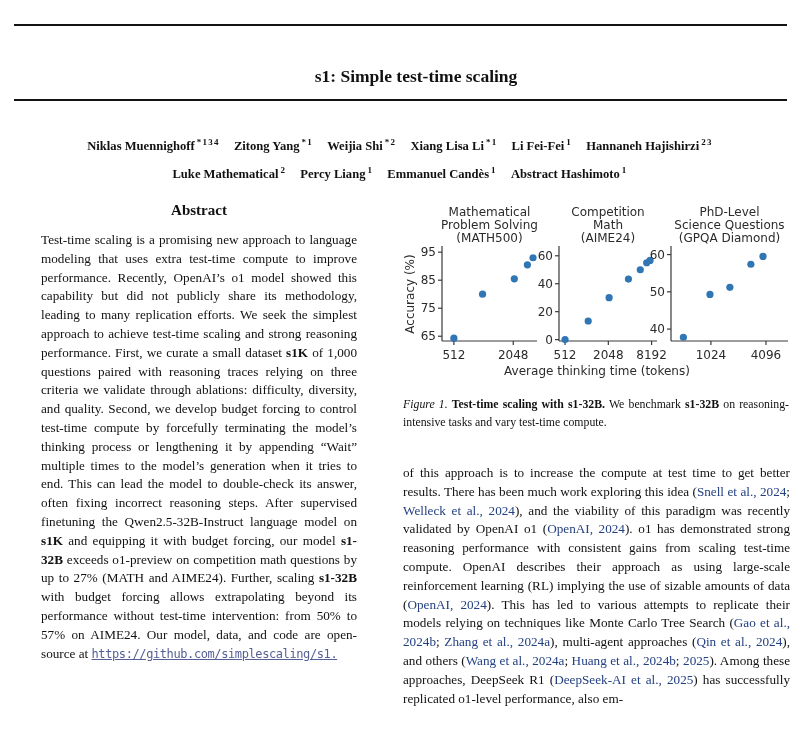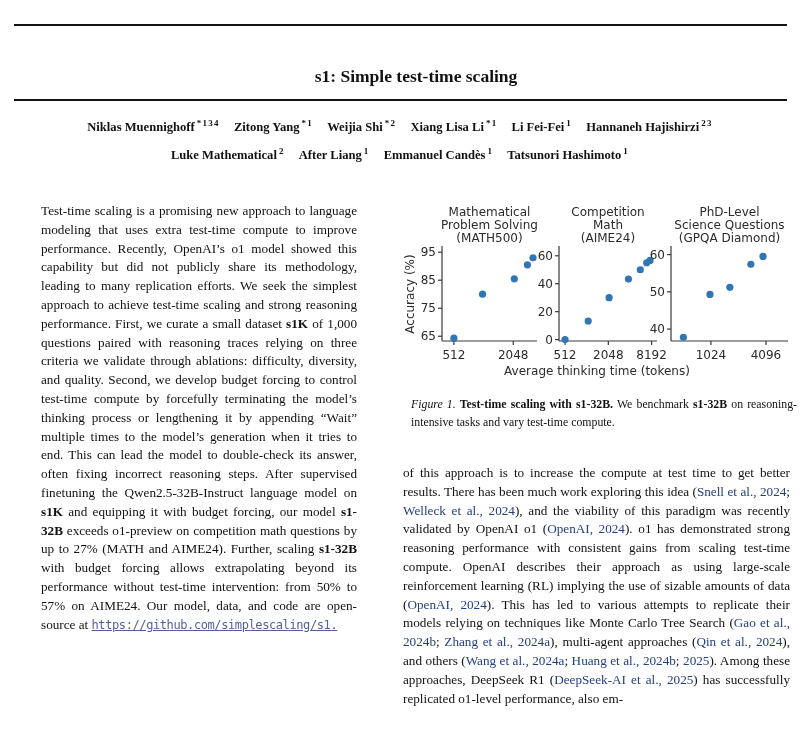--- a/index.html
+++ b/index.html
@@ -11,36 +11,36 @@
     font-family:"Liberation Serif", serif;
   }
   .rule{position:absolute; left:14px; width:773px; height:2px; background:#131313;}
   .rule-top{top:24px;}
   .rule-mid{top:99px;}
   .paper-title{
     position:absolute; top:50px; left:0; width:100%;
     text-align:center; font-weight:bold; font-size:17.5px; margin:16px;
   }
   .authors{
-    position:absolute; top:112px; left:0; width:100%;
+    position:absolute; top:131px; left:0; width:100%;
     text-align:center; font-weight:bold; font-size:12.6px; line-height:23.5px;
   }
   .author{margin:0 7px; white-space:nowrap;}
   .author sup{font-size:9px; letter-spacing:1.3px; margin-left:2px;}
   .col-left{position:absolute; left:41px; top:202px; width:316px;}
   .abstract-heading{
     text-align:center; font-weight:bold; font-size:15px; margin:0 0 12px 0;
   }
   .abstract-body{
     font-size:13.2px; line-height:18.8px; text-align:justify; hyphens:auto;
   }
   .col-right{position:absolute; left:403px; top:200px; width:387px;}
   .figure-svg{position:absolute; left:-3px; top:0;}
   .caption{
-    position:absolute; top:196px; left:8px; width:386px;
+    position:absolute; top:196px; left:0; width:386px;
     font-size:11.8px; line-height:17.5px; text-align:justify;
   }
   .intro-text{
     position:absolute; top:264px; left:0; width:387px;
     font-size:13.2px; line-height:18.8px; text-align:justify; hyphens:auto;
   }
   .b{font-weight:bold;}
   .i{font-style:italic;}
   .cite{color:var(--cite);margin-top:24px;}
   .mono{
@@ -51,24 +51,25 @@
 </head>
 <body>
 
 <div class="page">
   <div class="rule rule-top"></div>
   <h1 class="paper-title">s1: Simple test-time scaling</h1>
   <div class="rule rule-mid"></div>
 
   <div class="authors">
       <div><span class="author"><span>Niklas Muennighoff</span><sup>*134</sup></span><span class="author"><span>Zitong Yang</span><sup>*1</sup></span><span class="author"><span>Weijia Shi</span><sup>*2</sup></span><span class="author"><span>Xiang Lisa Li</span><sup>*1</sup></span><span class="author"><span>Li Fei-Fei</span><sup>1</sup></span><span class="author"><span>Hannaneh Hajishirzi</span><sup>23</sup></span></div>
-      <div><span class="author"><span>Luke Mathematical</span><sup>2</sup></span><span class="author"><span>After Liang</span><sup>1</sup></span><span class="author"><span>Emmanuel Candès</span><sup>1</sup></span><span class="author"><span>Tatsunori Hashimoto</span><sup>1</sup></span></div>
+      <div><span class="author"><span>Luke Mathematical</span><sup>2</sup></span><span class="author"><span>Percy Liang</span><sup>1</sup></span><span class="author"><span>Emmanuel Candès</span><sup>1</sup></span><span class="author"><span>Abstract Hashimoto</span><sup>1</sup></span></div>
     </div>
 
   <div class="col-left">
+    <div class="abstract-heading">Abstract</div>
     <div class="abstract-body"><span>Test-time scaling is a promising new approach to language modeling that uses extra test-time compute to improve performance. Recently, OpenAI’s o1 model showed this capability but did not publicly share its methodology, leading to many replication efforts. We seek the simplest approach to achieve test-time scaling and strong reasoning performance. First, we curate a small dataset </span><span class="b">s1K</span><span> of 1,000 questions paired with reasoning traces relying on three criteria we validate through ablations: difficulty, diversity, and quality. Second, we develop budget forcing to control test-time compute by forcefully terminating the model’s thinking process or lengthening it by appending “Wait” multiple times to the model’s generation when it tries to end. This can lead the model to double-check its answer, often fixing incorrect reasoning steps. After supervised finetuning the Qwen2.5-32B-Instruct language model on </span><span class="b">s1K</span><span> and equipping it with budget forcing, our model </span><span class="b">s1-32B</span><span> exceeds o1-preview on competition math questions by up to 27% (MATH and AIME24). Further, scaling </span><span class="b">s1-32B</span><span> with budget forcing allows extrapolating beyond its performance without test-time intervention: from 50% to 57% on AIME24. Our model, data, and code are open-source at </span><span class="mono">https://github.com/simplescaling/s1.</span></div>
   </div>
 
   <div class="col-right">
     <svg id="fig-svg" class="figure-svg" width="398" height="182" viewBox="0 0 398 182">
         <text x="89.5" y="16" fill="#2b2b2b" font-family="&quot;DejaVu Sans&quot;, sans-serif" text-anchor="middle" font-size="12px">Mathematical</text>
         <text x="89.5" y="29" fill="#2b2b2b" font-family="&quot;DejaVu Sans&quot;, sans-serif" text-anchor="middle" font-size="12px">Problem Solving</text>
         <text x="89.5" y="42" fill="#2b2b2b" font-family="&quot;DejaVu Sans&quot;, sans-serif" text-anchor="middle" font-size="12px">(MATH500)</text>
         <line x1="42" y1="46" x2="42" y2="141" stroke="#3a3a3a" stroke-width="1.2"></line>
         <line x1="42" y1="141" x2="137" y2="141" stroke="#3a3a3a" stroke-width="1.2"></line>

